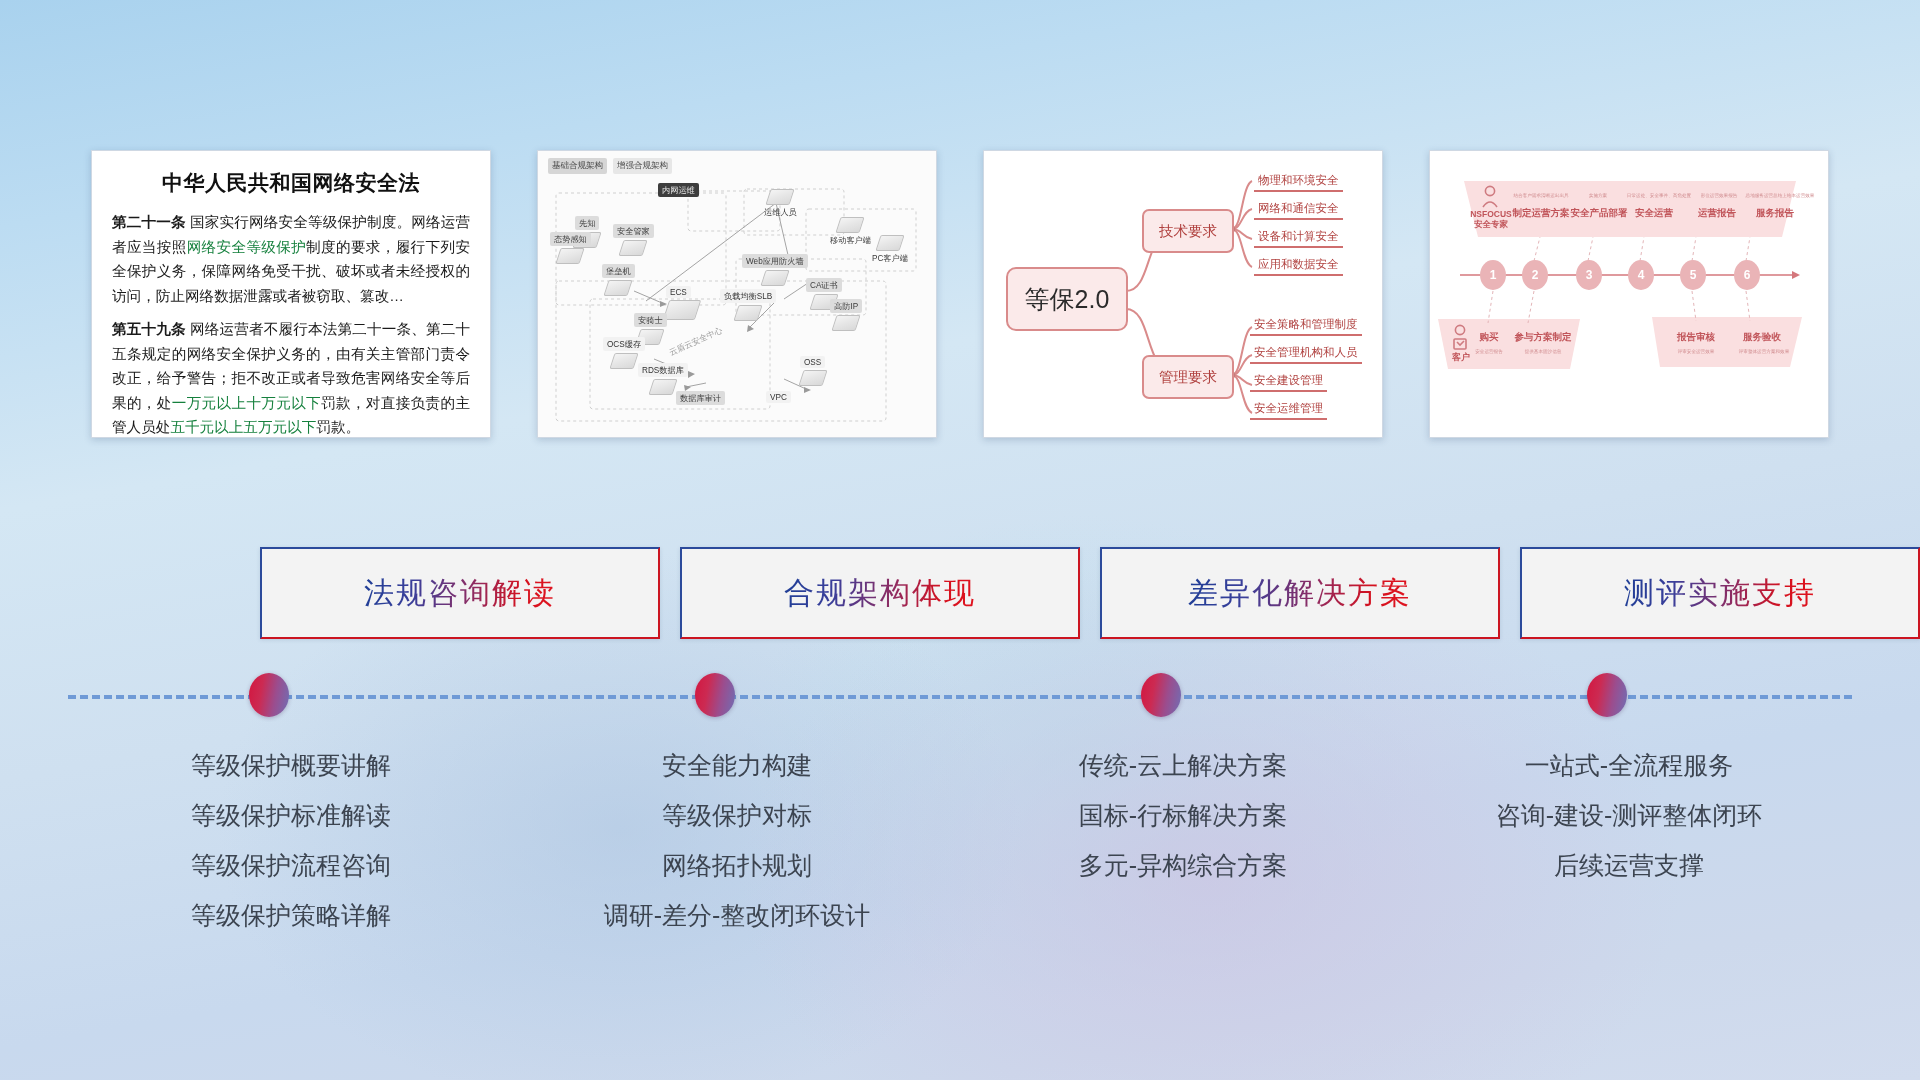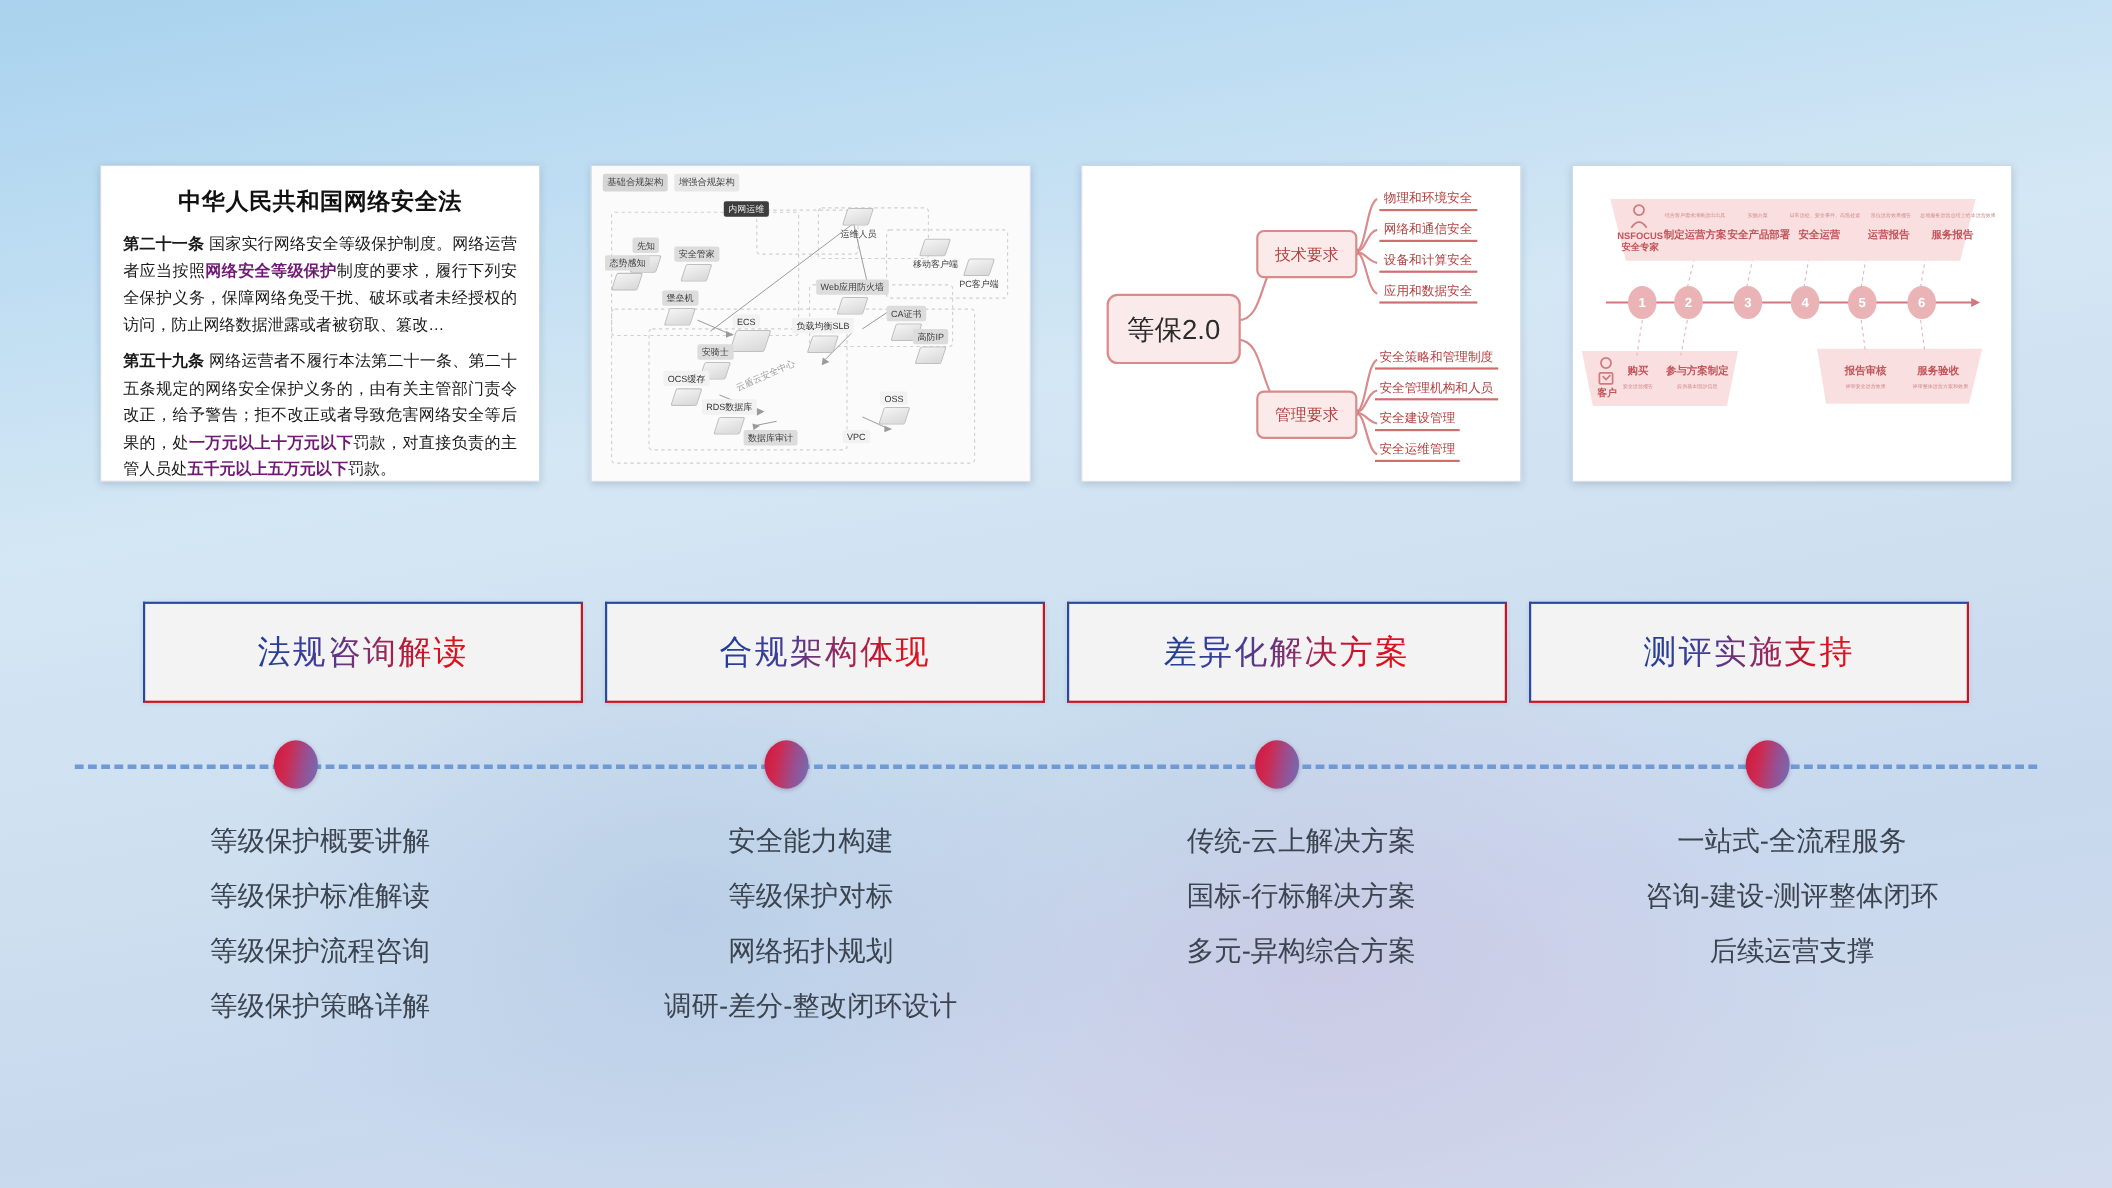--- a/index.html
+++ b/index.html
@@ -38,21 +38,21 @@
   .law-title {
     text-align: center; font-weight: bold;
     font-size: 21px; color: #111; letter-spacing: .5px;
     margin-bottom: 13px;
   }
   .law-p {
     font-size: 14.6px; color: #1a1a1a; line-height: 1.68;
     text-align: justify; margin-bottom: 9px;
   }
   .law-p b { font-weight: bold; }
-  .hl { color: #701a75; font-weight: bold; }
+  .hl { color: #15803d; }
 
   
   .arch { background:#fbfbfb; width:100%; height:100%; position:relative; }
   .arch .tabs { position:absolute; left:10px; top:7px; display:flex; gap:6px; }
   .arch .tab {
     font-size:8.5px; color:#4a4a4a; background:#e7e7e7;
     padding:2px 4px; border-radius:2px; white-space:nowrap;
   }
   .arch .tab.sel { background:#d6d6d6; }
   .node {
@@ -105,21 +105,21 @@
   }
   .pr-num {
     position:absolute; width:26px; height:30px; border-radius:50%;
     background:#eab4b7; color:#fff; font-size:12px; font-weight:bold;
     display:flex; align-items:center; justify-content:center;
   }
 
   
   .heads {
     position:absolute; left:0; top:547px; width:1920px; height:96px;
-    display:flex; justify-content:center; gap:20px;
+    display:flex; justify-content:flex-end; gap:20px;
   }
   .head-box {
     width:400px; height:92px; box-sizing:border-box;
     background:#f3f3f3;
     border-top:2px solid #2b4a9b; border-left:2px solid #2b4a9b;
     border-right:2px solid #cb1420; border-bottom:2px solid #cb1420;
     display:flex; align-items:center; justify-content:center;
     box-shadow: 0 1px 4px rgba(40,70,110,.14);
     position:relative;
   }

